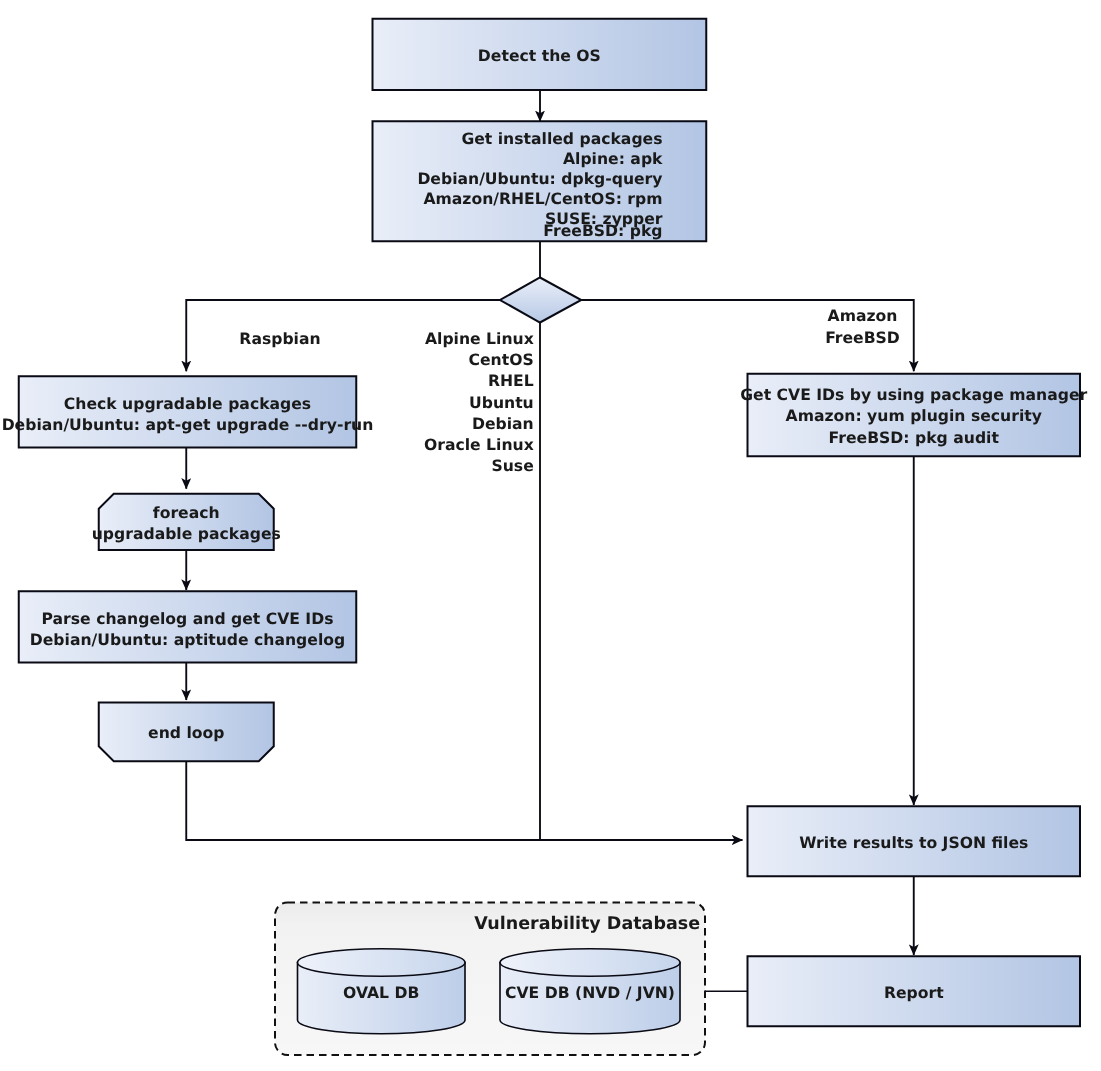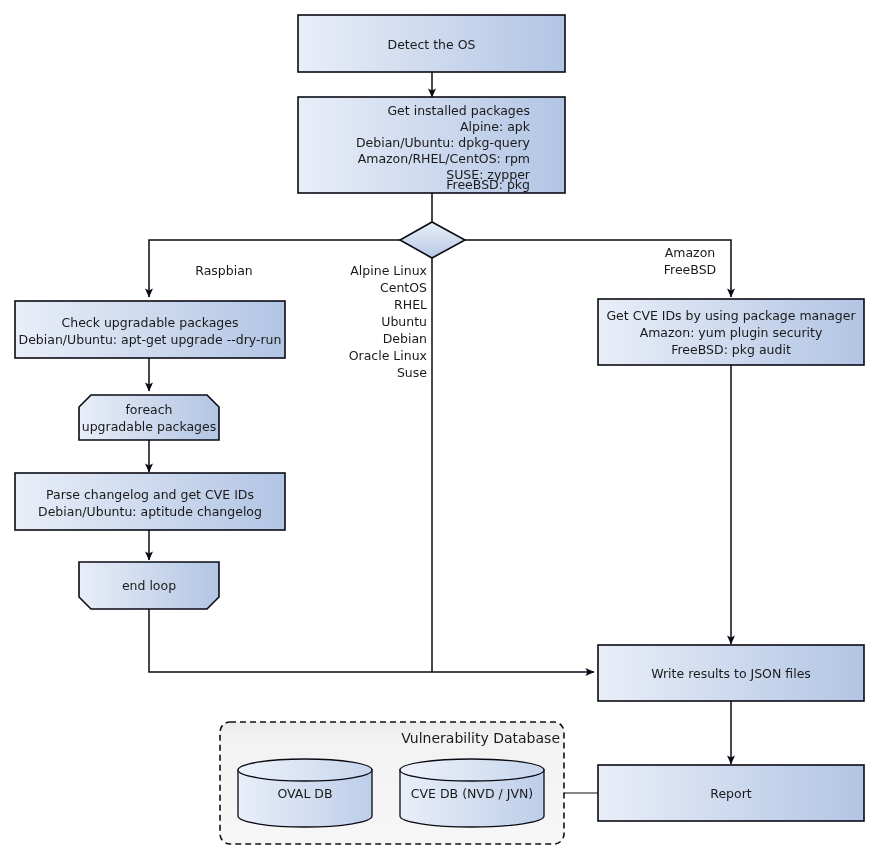--- a/index.html
+++ b/index.html
@@ -1,19 +1,19 @@
 <!DOCTYPE html>
 <html><head>
 <meta charset="utf-8">
 <title>Vuls Architecture Flowchart</title>
 <style>
   html,body{margin:0;padding:0;background:#ffffff;}
   body{width:881px;height:857px;overflow:hidden;
        font-family:"DejaVu Sans","Liberation Sans",sans-serif;}
-  #diagram{position:relative;width:737px;height:857px;}
+  #diagram{position:relative;width:737px;height:857px;font-weight:bold;}
   svg{display:block;}
   text{font-family:"DejaVu Sans","Liberation Sans",sans-serif;fill:#1a1a1a;}
   .node-label{font-size:12.5px;}
   .edge-label{font-size:12.5px;}
   .group-title{font-size:14px;}
   .shape-fill{stroke:#0a0a14;stroke-width:1.6;}
   .cyl-fill{stroke:#0a0a14;stroke-width:1.3;}
   .conn{stroke:#0a0a14;stroke-width:1.5;fill:none;}
   .conn-plain{stroke:#0a0a14;stroke-width:1.2;fill:none;}
   .grp-box{fill:url(#grpGrad);stroke:#111111;stroke-width:1.6;stroke-dasharray:6 4;}

